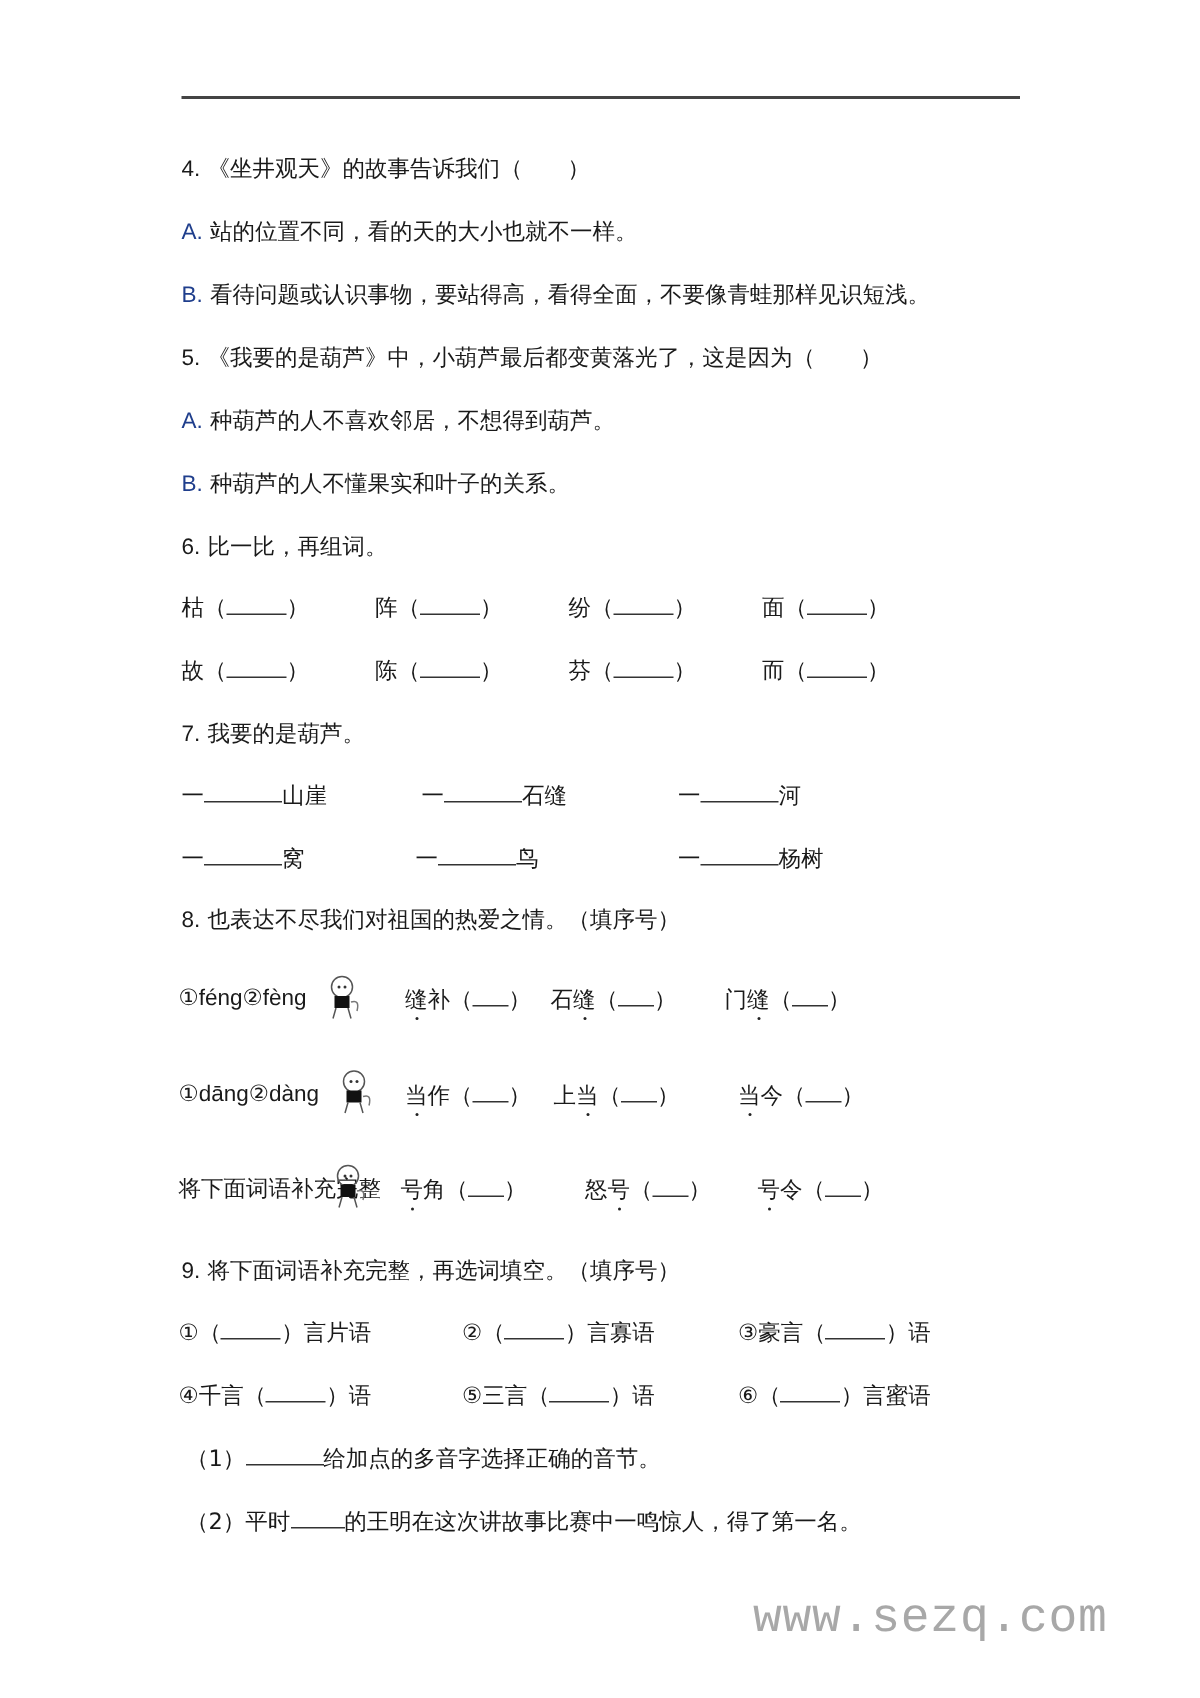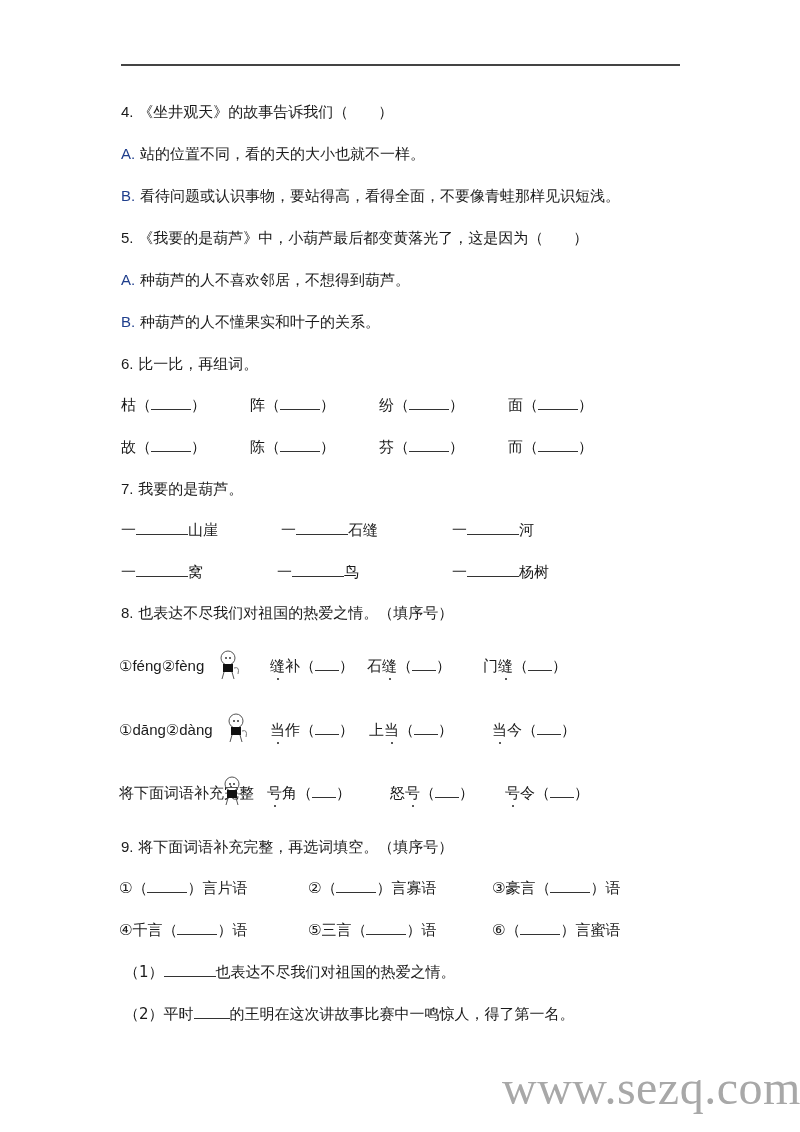--- a/index.html
+++ b/index.html
@@ -9,21 +9,21 @@
     }
     .rule { position: absolute; left: 121px; top: 64px; width: 559px; height: 2px; background: #444; }
     .line { position: absolute; left: 121px; white-space: nowrap; line-height: 20px; }
     .num { font-family: "Liberation Sans", sans-serif; }
     .blue { color: #1f3e8c; font-family: "Liberation Sans", sans-serif; }
     .cell { position: absolute; white-space: nowrap; line-height: 20px; }
     .blank { display: inline-block; border-bottom: 1px solid #333; height: 14px; vertical-align: baseline; }
     .dot { position: relative; }
     .dot::after { content: ""; position: absolute; left: 50%; bottom: -5px; width: 2px; height: 2px; margin-left: -1px; background: #222; border-radius: 1px; }
     .monkey { display: inline-block; width: 24px; height: 30px; vertical-align: middle; }
-    .watermark { position: absolute; left: 502px; top: 1060px; font-family: Liberation Serif, serif; font-size: 48px; color: #a8a8a8; letter-spacing: 0.5px; }
+    .watermark { position: absolute; left: 502px; top: 1060px; font-family: Liberation Mono, monospace; font-size: 32px; color: #a8a8a8; letter-spacing: 0.5px; }
   </style>
 </head>
 <body>
 
 <div class="rule"></div>
 
 <div class="line" style="top:102px">
   <span class="num">4.</span>
   <span>《坐井观天》的故事告诉我们（　　）</span>
 </div>
@@ -140,19 +140,19 @@
 <div>
   <div class="cell" style="left:119px;top:878px"><span>①</span><span></span>（<span class="blank" style="width:40px"></span>）<span>言片语</span></div>
   <div class="cell" style="left:308px;top:878px"><span>②</span><span></span>（<span class="blank" style="width:40px"></span>）<span>言寡语</span></div>
   <div class="cell" style="left:492px;top:878px"><span>③</span><span>豪言</span>（<span class="blank" style="width:40px"></span>）<span>语</span></div>
   <div class="cell" style="left:119px;top:920px"><span>④</span><span>千言</span>（<span class="blank" style="width:40px"></span>）<span>语</span></div>
   <div class="cell" style="left:308px;top:920px"><span>⑤</span><span>三言</span>（<span class="blank" style="width:40px"></span>）<span>语</span></div>
   <div class="cell" style="left:492px;top:920px"><span>⑥</span><span></span>（<span class="blank" style="width:40px"></span>）<span>言蜜语</span></div>
 </div>
 
 <div class="cell" style="left:124px;top:962px">
-  <span>（1）</span><span></span><span class="blank" style="width:52px"></span><span>也表达不尽我们对祖国的热爱之情。</span>
+  <span>（1）</span><span></span><span class="blank" style="width:52px"></span><span>给加点的多音字选择正确的音节。</span>
 </div>
 <div class="cell" style="left:124px;top:1004px">
   <span>（2）</span><span>平时</span><span class="blank" style="width:36px"></span><span>的王明在这次讲故事比赛中一鸣惊人，得了第一名。</span>
 </div>
 
 <div class="watermark">www.sezq.com</div>
 
 </body></html>

